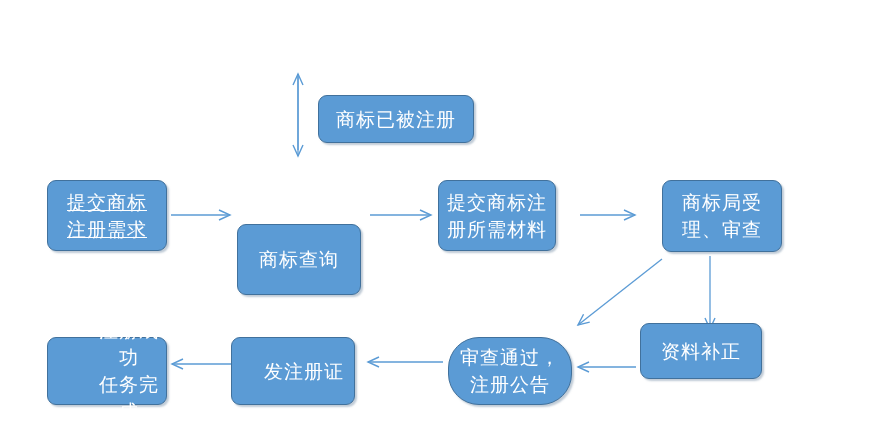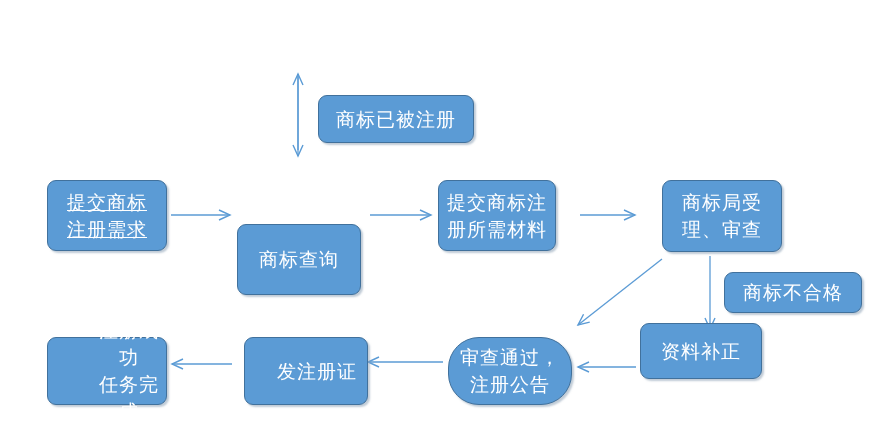--- a/index.html
+++ b/index.html
@@ -92,25 +92,24 @@
 注册需求</div>
 
   <div class="node" style="left:237px; top:180px; width:124px; height:71px;margin-top:44px;">商标查询</div>
 
   <div class="node" style="left:438px; top:180px; width:118px; height:71px;">提交商标注
 册所需材料</div>
 
   <div class="node" style="left:642px; top:180px; width:120px; height:72px;margin-left:20px;">商标局受
 理、审查</div>
 
-  <div class="node" style="left:724px; top:272px; width:138px; height:41px;">商标不合格</div>
 
   <div class="node" style="left:47px;  top:337px; width:120px; height:68px;padding-left:48px;">注册成功
 任务完成</div>
 
-  <div class="node" style="left:244px; top:337px; width:124px; height:68px;padding-left:26px;">发注册证</div>
+  <div class="node" style="left:231px; top:337px; width:124px; height:68px;padding-left:26px;">发注册证</div>
 
   <div class="node" style="left:448px; top:337px; width:124px; height:68px;border-radius:31px;">审查通过，
 注册公告</div>
 
   <div class="node" style="left:640px; top:323px; width:122px; height:56px;">资料补正</div>
 
 </div>
 
 </body></html>

